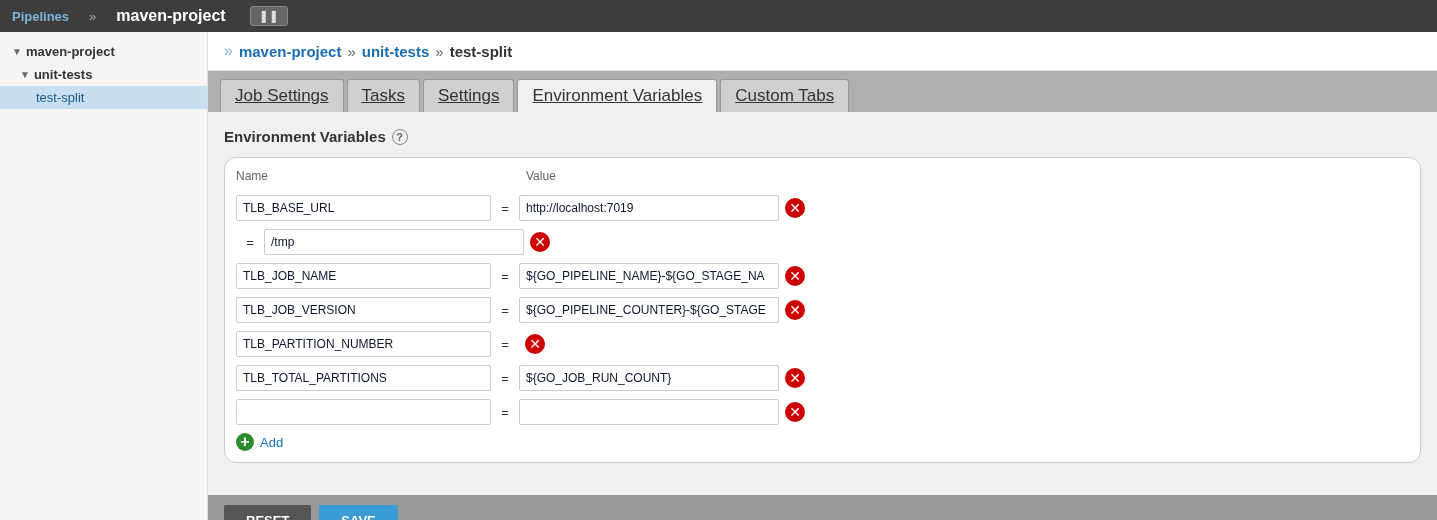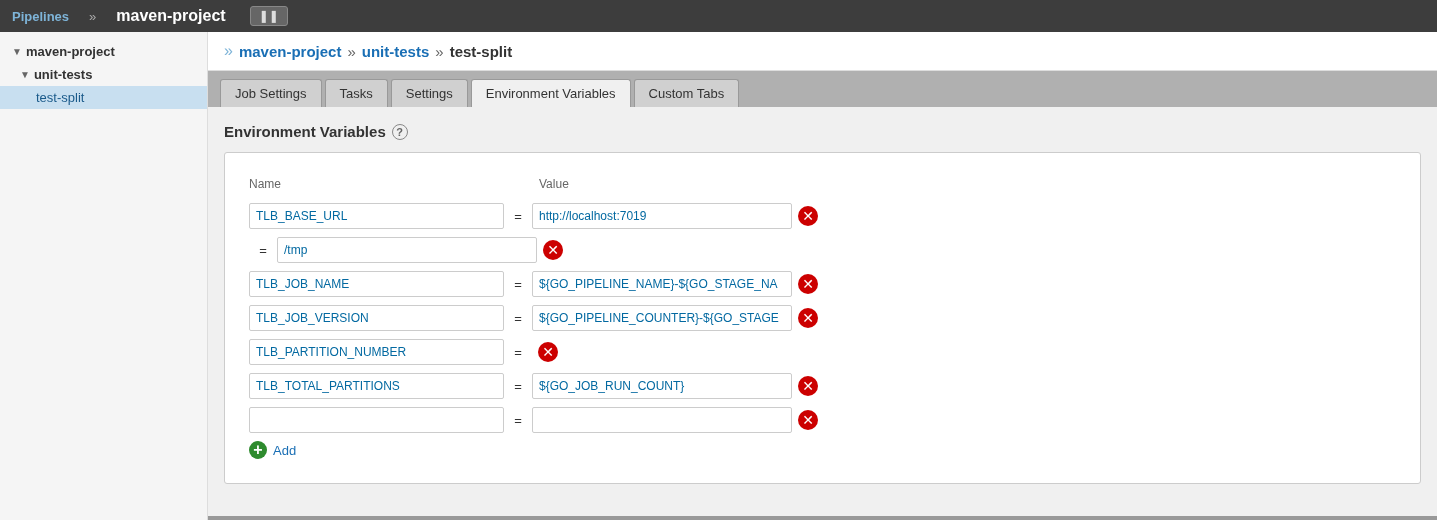--- a/index.html
+++ b/index.html
@@ -80,23 +80,24 @@
       padding: 8px 12px 0 12px;
       display: flex;
       gap: 3px;
     }
     .tab {
       padding: 6px 14px;
       border: 1px solid #999;
       border-bottom: none;
       background: #d0d0d0;
       cursor: pointer;
-      font-size: 13px;
+      font-size: 17px;
       color: #333;
       border-radius: 3px 3px 0 0;
+      text-decoration: underline;
     }
     .tab.active {
       background: #f0f0f0;
       border-color: #999;
       font-weight: normal;
       color: #333;
     }
 
     
     .panel {
@@ -124,22 +125,22 @@
       border-radius: 50%;
       font-size: 11px;
       color: #666;
       cursor: pointer;
     }
 
     
     .vars-container {
       background: #fff;
       border: 1px solid #ccc;
-      border-radius: 3px;
-      padding: 24px;
+      border-radius: 12px;
+      padding: 11px;
       margin-bottom: 16px;
     }
 
     .vars-header {
       display: flex;
       gap: 0;
       margin-bottom: 8px;
       padding: 0 0 4px 0;
     }
     .vars-header .col-name { width: 260px; font-size: 12px; color: #666; }
@@ -151,21 +152,21 @@
       align-items: center;
       margin-bottom: 8px;
       gap: 0;
     }
     .var-row input[type="text"] {
       height: 26px;
       border: 1px solid #ccc;
       border-radius: 2px;
       padding: 2px 6px;
       font-size: 12px;
-      color: #0369a1;
+      color: #0f172a;
       background: #fff;
     }
     .var-row .name-input { width: 255px; }
     .var-row .eq-sign {
       width: 28px;
       text-align: center;
       font-size: 13px;
       color: #333;
     }
     .var-row .value-input { width: 260px; }

